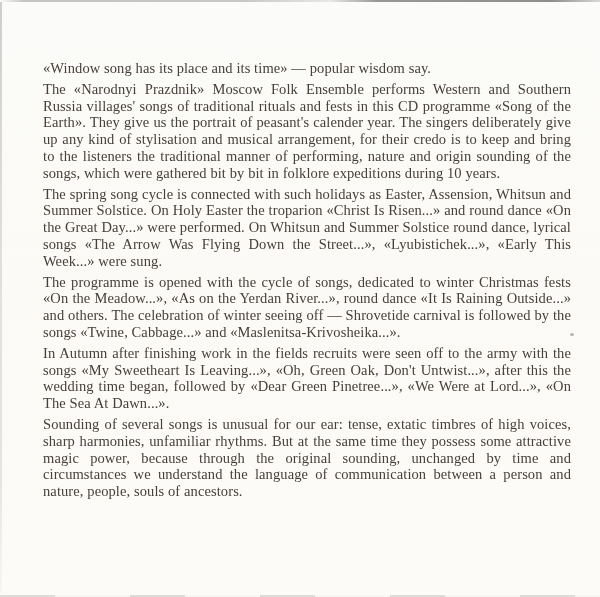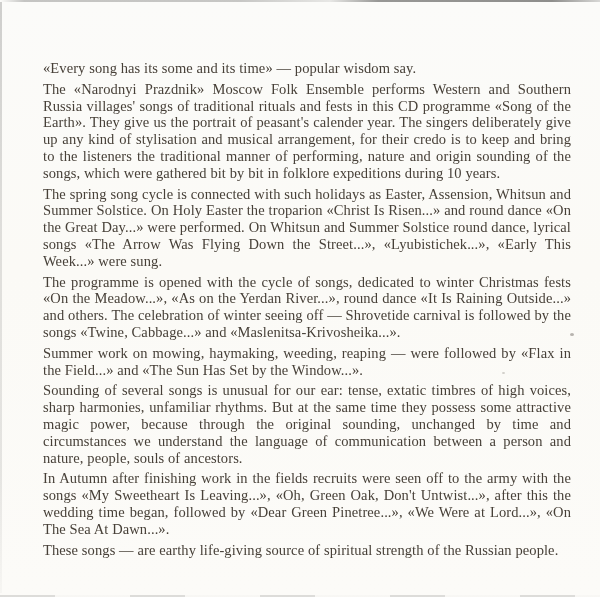--- a/index.html
+++ b/index.html
@@ -78,22 +78,20 @@
 <body>
 
 <div class="scan-page">
   <div class="edge-top"></div>
   <div class="edge-left"></div>
   <div class="edge-bottom"></div>
   <div class="speck speck-1"></div>
   <div class="speck speck-2"></div>
 
   <div class="text-block">
-    <p class="para">«Every song has its some and its time» — popular wisdom say.</p>
+    <p class="para">«Window song has its place and its time» — popular wisdom say.</p>
     <p class="para">The «Narodnyi Prazdnik» Moscow Folk Ensemble  performs Western and Southern Russia villages' songs of traditional rituals and fests in this CD programme «Song of the Earth». They give us the portrait of peasant's calender year. The singers deliberately give up any kind of stylisation and musical arrangement, for their credo is to keep and bring to the listeners the traditional manner of performing, nature and origin sounding of the songs, which were gathered bit by bit  in folklore expeditions during 10 years.</p>
     <p class="para">The spring song cycle is connected with such holidays as Easter, Assension, Whitsun and Summer Solstice. On Holy Easter the troparion «Christ Is Risen...» and round dance «On the Great Day...» were performed. On Whitsun and Summer Solstice round dance, lyrical songs «The Arrow Was Flying Down the Street...», «Lyubistichek...», «Early This Week...» were sung.</p>
     <p class="para">The programme is opened with the cycle of songs, dedicated to winter Christmas fests «On the Meadow...», «As on the Yerdan River...», round dance «It Is Raining Outside...» and others. The celebration of winter seeing off  — Shrovetide carnival is followed by the songs «Twine, Cabbage...» and «Maslenitsa-Krivosheika...».</p>
-    <p class="para">Summer work on mowing, haymaking, weeding, reaping — were followed by «Flax in the Field...» and «The Sun Has Set by the Window...».</p>
+    <p class="para">In Autumn after finishing work in the fields recruits were seen off to the army with the songs «My Sweetheart Is Leaving...», «Oh, Green Oak, Don't Untwist...», after this the wedding time began, followed by «Dear Green Pinetree...», «We Were at Lord...», «On The Sea At Dawn...».</p>
     <p class="para">Sounding of several songs is unusual for our ear: tense, extatic timbres of high voices, sharp harmonies, unfamiliar rhythms. But at the same time they possess some attractive magic power, because through the original sounding, unchanged by time and circumstances we understand the language of communication between a person and nature, people, souls of ancestors.</p>
-    <p class="para">In Autumn after finishing work in the fields recruits were seen off to the army with the songs «My Sweetheart Is Leaving...», «Oh, Green Oak, Don't Untwist...», after this the wedding time began, followed by «Dear Green Pinetree...», «We Were at Lord...», «On The Sea At Dawn...».</p>
-    <p class="para">These songs — are earthy life-giving source of spiritual strength of the Russian people.</p>
   </div>
 </div>
 
 </body></html>

